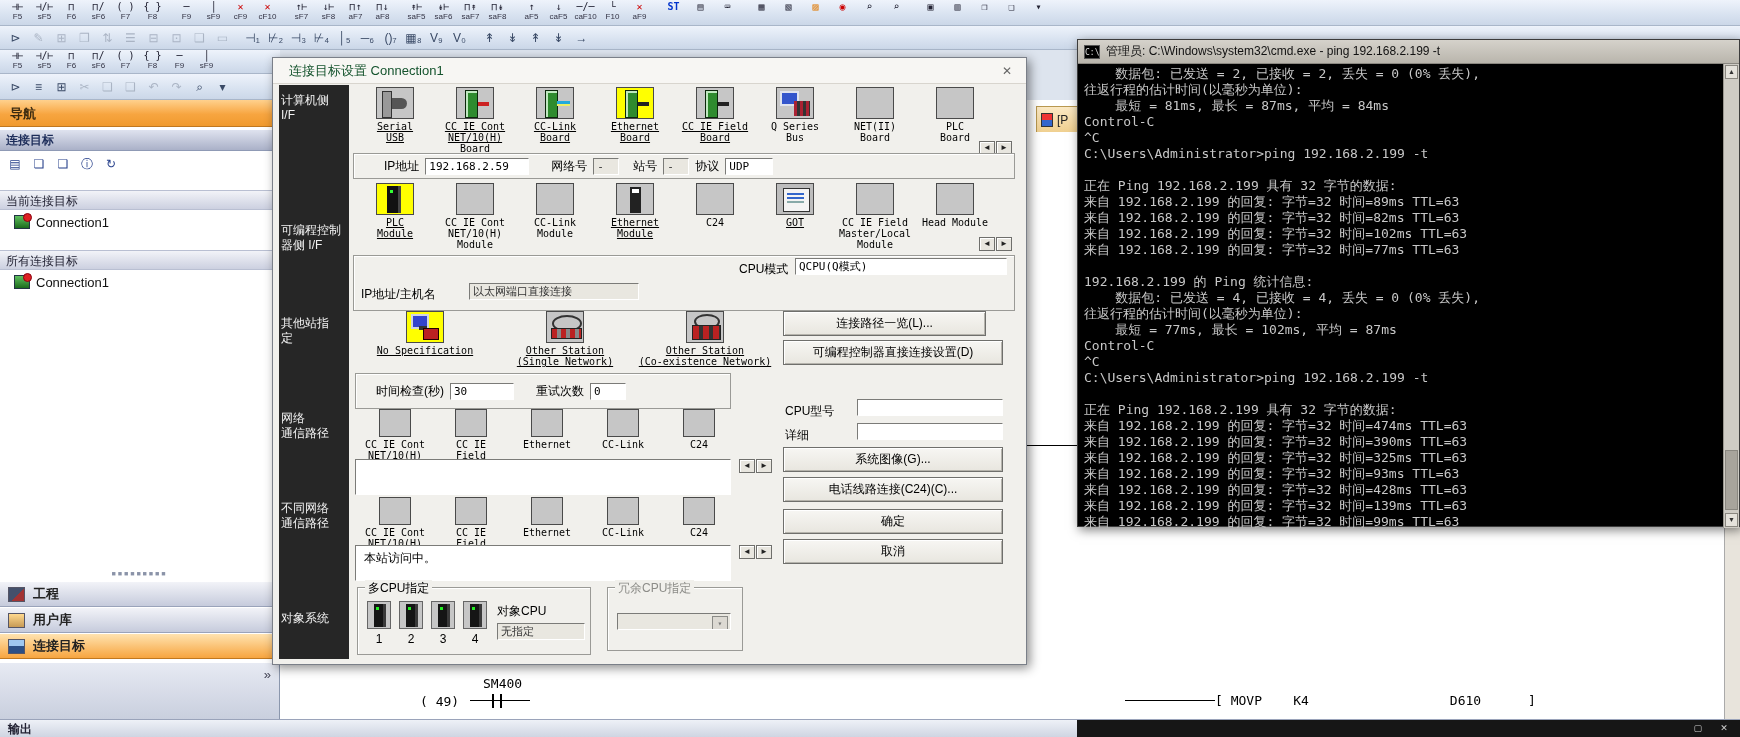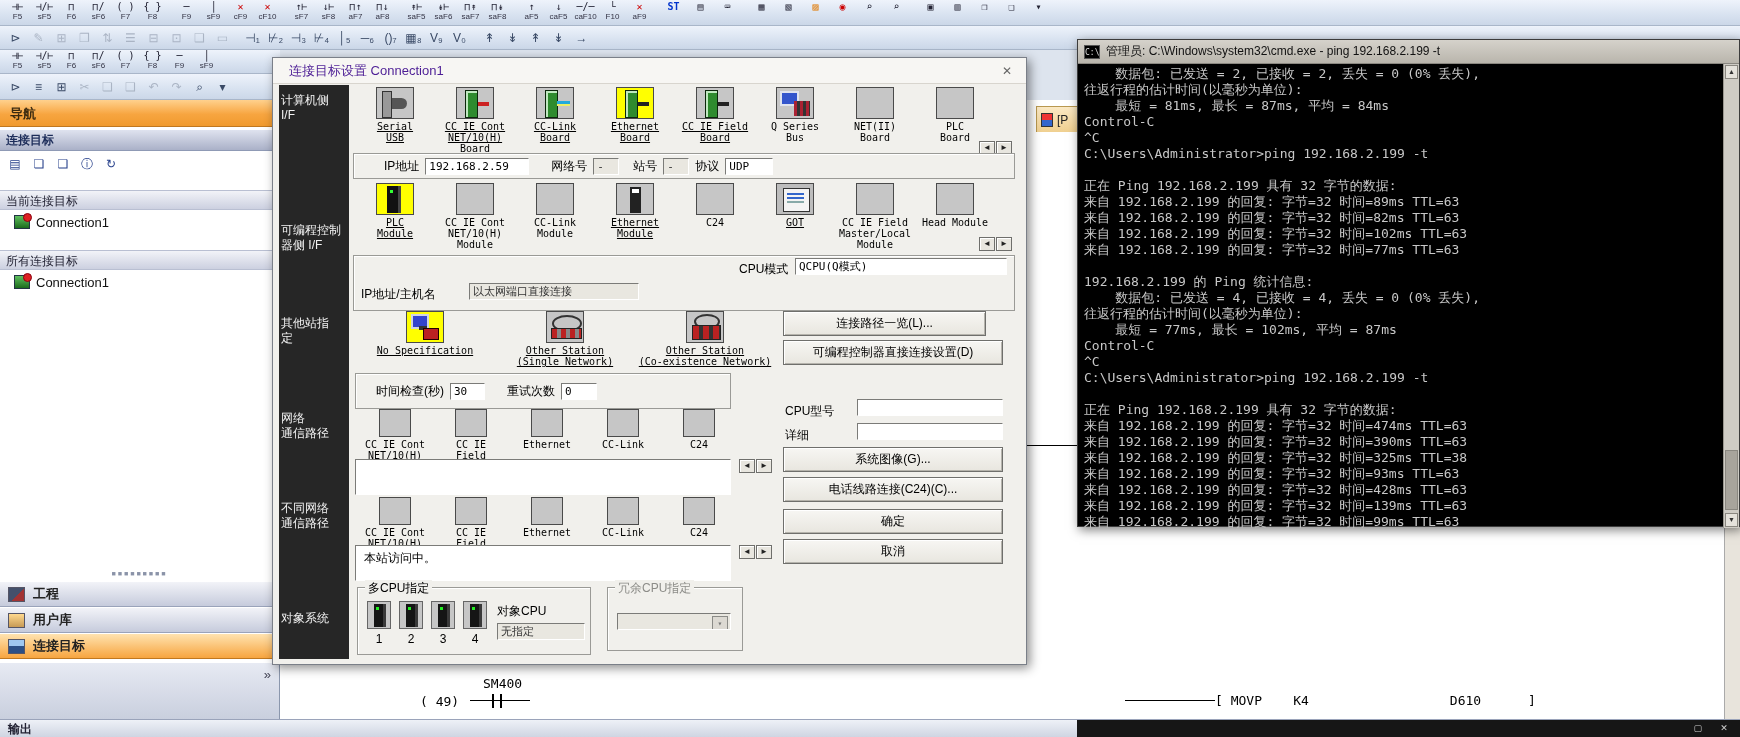--- a/index.html
+++ b/index.html
@@ -67,21 +67,21 @@
   .docic { width:12px; height:14px; background:linear-gradient(#e33 50%,#36c 50%); border:1px solid #333; }
   .rail { position:absolute; background:#000; }
   .ltext { position:absolute; font-family:"DejaVu Sans Mono",monospace; font-size:13px; color:#000; white-space:pre; }
   .contact { position:absolute; width:10px; height:14px; border-left:2px solid #000; border-right:2px solid #000; }
   .vscroll { position:absolute; background:#e8e4dc; border-left:1px solid #aaa; }
 
   
   #dialog { top:57px; left:272px; width:755px; height:608px; background:#f1f0ec;
     border:1px solid #7a7f88; box-shadow:3px 3px 10px rgba(0,0,0,.45); }
   #dlg-title { position:absolute; top:0; left:0; width:100%; height:26px; background:#f7f6f3;
-    border-bottom:1px solid #d8d5ce; font-size:13px; color:#4c1d95; line-height:26px; padding-left:16px; }
+    border-bottom:1px solid #d8d5ce; font-size:13px; color:#14532d; line-height:26px; padding-left:16px; }
   #dlg-close { position:absolute; top:5px; right:10px; width:18px; height:17px; text-align:center;
     line-height:16px; font-size:12px; color:#666; cursor:pointer; }
   #dlg-black { position:absolute; top:27px; left:6px; width:70px; height:574px; background:#262626; }
   .seclabel { position:absolute; left:8px; color:#f2f2f2; font-size:12px; line-height:15px; white-space:pre-line; }
   .dev-row { position:absolute; display:flex; }
   .dev { text-align:center; cursor:pointer; }
   .dvicon { width:38px; height:32px; background:#c6c6c6; border:1px solid #4a4a4a; margin:0 auto; position:relative; }
   .dev[data-sel="true"] .dvicon { background:#ffff00; }
   .dvlbl { font-family:"DejaVu Sans Mono",monospace; font-size:10px; line-height:11px;
     color:#000; white-space:pre-line; margin-top:2px; }
@@ -646,21 +646,21 @@
       </div>
         <div class="dev" style="width:140px;" data-icon="other-coex" data-sel="false" data-u="true">
         <div class="dvicon"></div>
         <div class="dvlbl">Other Station
 (Co-existence Network)</div>
       </div>
       </div>
 
     <div class="frame iprow" style="left:82px;top:315px;width:376px;height:36px;padding-left:20px;">
       <span class="flbl">时间检查(秒)</span>
-      <span class="fld" style="width:35px;">30</span>
+      <span class="fld" style="width:64px;">30</span>
       <span class="flbl" style="margin-left:16px;">重试次数</span>
       <span class="fld" style="width:36px;">0</span>
     </div>
 
     <div class="dev-row" style="left:84px;top:351px;">
 
     <div class="dev" style="width:76px;" data-icon="blank">
         <div class="dvicon" style="width:32px;height:28px;"></div>
         <div class="dvlbl">CC IE Cont
 NET/10(H)</div>
@@ -789,21 +789,21 @@
           <div class="cline">    数据包: 已发送 = 4, 已接收 = 4, 丢失 = 0 (0% 丢失),</div>
           <div class="cline">往返行程的估计时间(以毫秒为单位):</div>
           <div class="cline">    最短 = 77ms, 最长 = 102ms, 平均 = 87ms</div>
           <div class="cline">Control-C</div>
           <div class="cline">^C</div>
           <div class="cline">C:\Users\Administrator&gt;ping 192.168.2.199 -t</div>
           <div class="cline"></div>
           <div class="cline">正在 Ping 192.168.2.199 具有 32 字节的数据:</div>
           <div class="cline">来自 192.168.2.199 的回复: 字节=32 时间=474ms TTL=63</div>
           <div class="cline">来自 192.168.2.199 的回复: 字节=32 时间=390ms TTL=63</div>
-          <div class="cline">来自 192.168.2.199 的回复: 字节=32 时间=325ms TTL=38</div>
+          <div class="cline">来自 192.168.2.199 的回复: 字节=32 时间=325ms TTL=63</div>
           <div class="cline">来自 192.168.2.199 的回复: 字节=32 时间=93ms TTL=63</div>
           <div class="cline">来自 192.168.2.199 的回复: 字节=32 时间=428ms TTL=63</div>
           <div class="cline">来自 192.168.2.199 的回复: 字节=32 时间=139ms TTL=63</div>
           <div class="cline">来自 192.168.2.199 的回复: 字节=32 时间=99ms TTL=63</div>
         </div>
     </div>
     <div id="cmd-scroll">
       <div class="sarrow" style="top:1px;">▲</div>
       <div class="sarrow" style="bottom:1px;">▼</div>
       <div style="position:absolute;left:1px;bottom:18px;width:13px;height:60px;background:#a8a49c;border:1px solid #8a8780;"></div>

